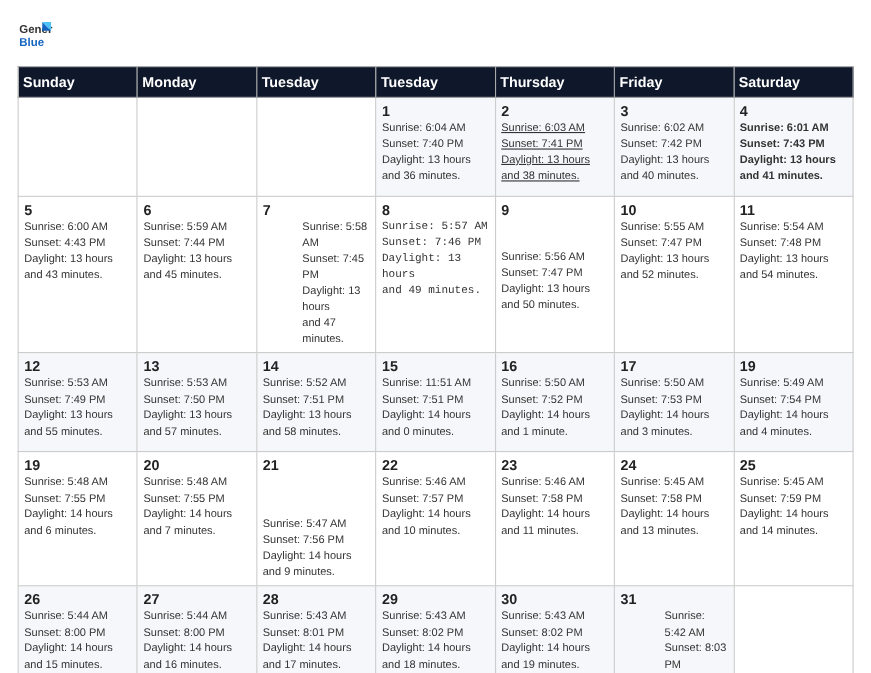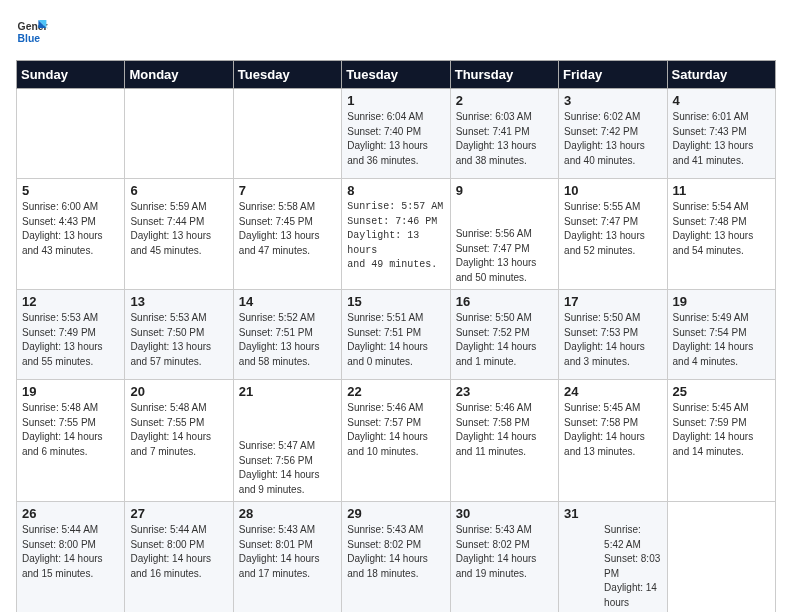--- a/index.html
+++ b/index.html
@@ -120,35 +120,35 @@
         <td class="empty-cell"></td>
         <td>
           <div class="day-number">1</div>
           <div class="day-info" style="white-space: pre-line;">Sunrise: 6:04 AM
 Sunset: 7:40 PM
 Daylight: 13 hours
 and 36 minutes.</div>
         </td>
         <td>
           <div class="day-number">2</div>
-          <div class="day-info" style="white-space: pre-line;">Sunrise: 6:03 AM
+          <div class="day-info" style="white-space: pre-line; text-decoration: underline;">Sunrise: 6:03 AM
 Sunset: 7:41 PM
 Daylight: 13 hours
 and 38 minutes.</div>
         </td>
         <td>
           <div class="day-number">3</div>
           <div class="day-info" style="white-space: pre-line;">Sunrise: 6:02 AM
 Sunset: 7:42 PM
 Daylight: 13 hours
 and 40 minutes.</div>
         </td>
         <td>
           <div class="day-number">4</div>
-          <div class="day-info" style="white-space: pre-line;">Sunrise: 6:01 AM
+          <div class="day-info" style="white-space: pre-line; font-weight: bold;">Sunrise: 6:01 AM
 Sunset: 7:43 PM
 Daylight: 13 hours
 and 41 minutes.</div>
         </td>
       </tr>
       <tr>
         <td>
           <div class="day-number">5</div>
           <div class="day-info" style="white-space: pre-line;">Sunrise: 6:00 AM
 Sunset: 4:43 PM
@@ -157,21 +157,21 @@
         </td>
         <td>
           <div class="day-number">6</div>
           <div class="day-info" style="white-space: pre-line;">Sunrise: 5:59 AM
 Sunset: 7:44 PM
 Daylight: 13 hours
 and 45 minutes.</div>
         </td>
         <td>
           <div class="day-number">7</div>
-          <div class="day-info" style="white-space: pre-line;">Sunrise: 5:58 AM
+          <div class="day-info" style="white-space: pre-line; margin-left: 36px;">Sunrise: 5:58 AM
 Sunset: 7:45 PM
 Daylight: 13 hours
 and 47 minutes.</div>
         </td>
         <td>
           <div class="day-number">8</div>
           <div class="day-info" style="white-space: pre-line; font-family: Liberation Mono, monospace;">Sunrise: 5:57 AM
 Sunset: 7:46 PM
 Daylight: 13 hours
 and 49 minutes.</div>
@@ -215,21 +215,21 @@
         </td>
         <td>
           <div class="day-number">14</div>
           <div class="day-info" style="white-space: pre-line;">Sunrise: 5:52 AM
 Sunset: 7:51 PM
 Daylight: 13 hours
 and 58 minutes.</div>
         </td>
         <td>
           <div class="day-number">15</div>
-          <div class="day-info" style="white-space: pre-line;">Sunrise: 5:51 AM
+          <div class="day-info" style="white-space: pre-line;">Sunrise: 11:51 AM
 Sunset: 7:51 PM
 Daylight: 14 hours
 and 0 minutes.</div>
         </td>
         <td>
           <div class="day-number">16</div>
           <div class="day-info" style="white-space: pre-line;">Sunrise: 5:50 AM
 Sunset: 7:52 PM
 Daylight: 14 hours
 and 1 minute.</div>

